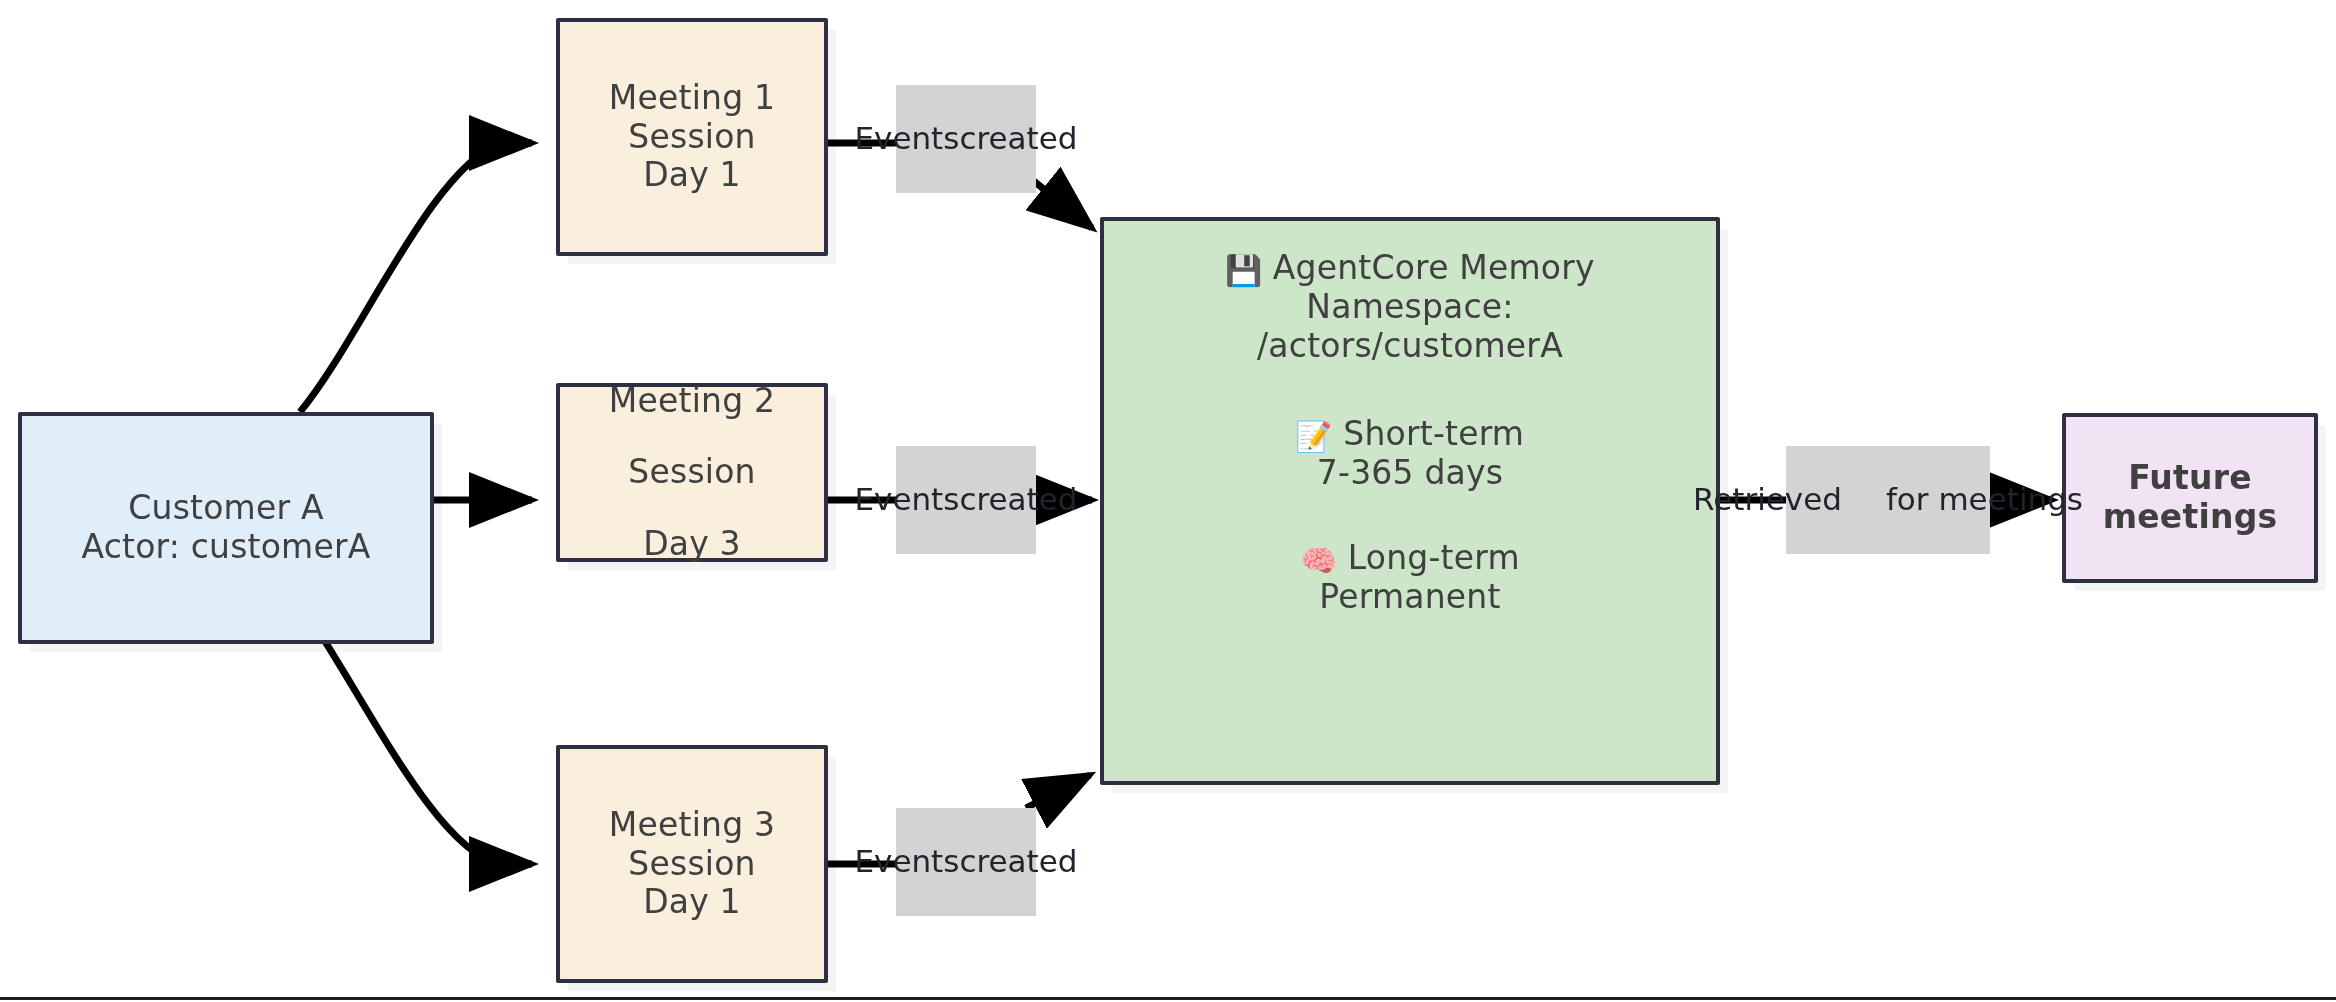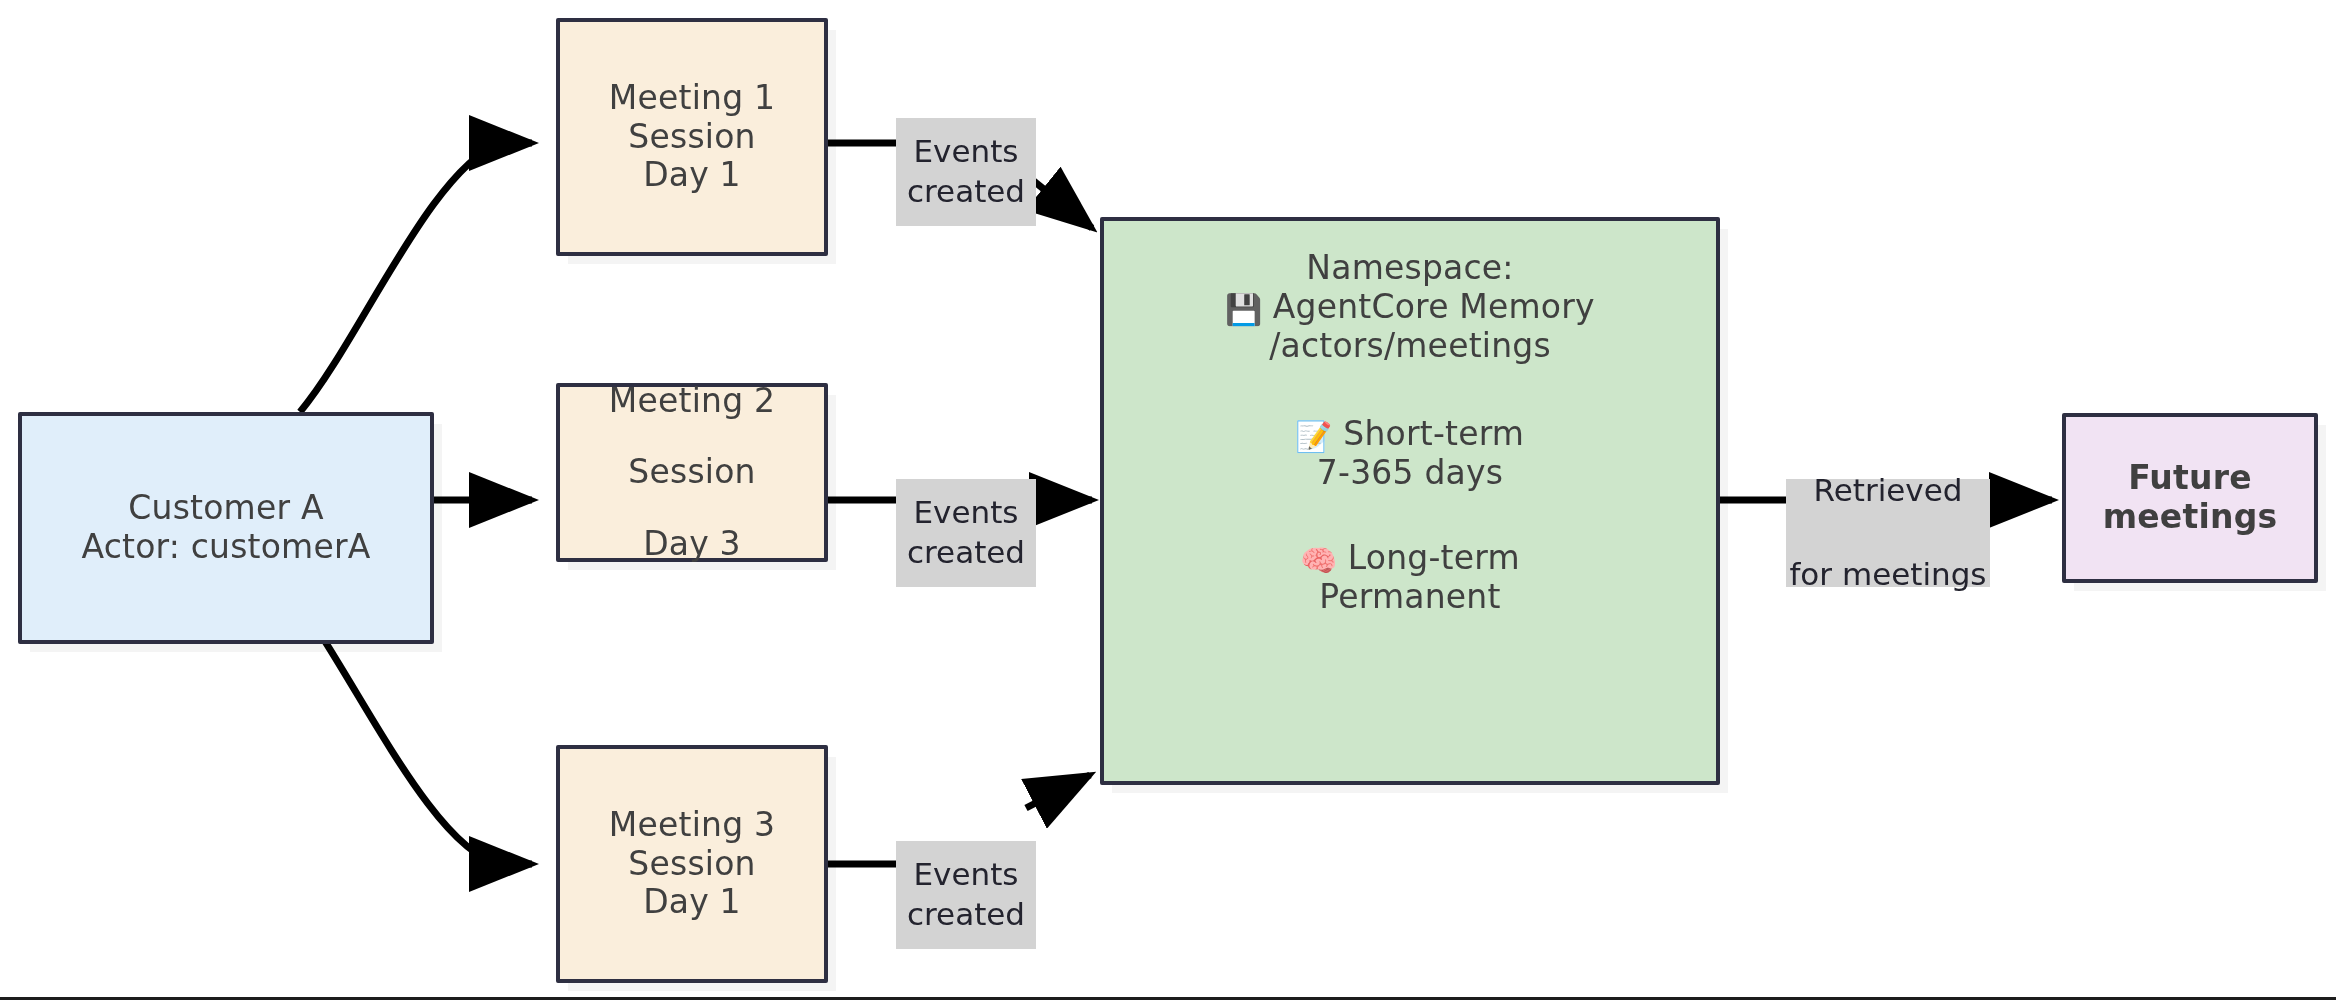--- a/index.html
+++ b/index.html
@@ -60,26 +60,25 @@
   
   .edge-label {
     position: absolute;
     box-sizing: border-box;
     background: #d3d3d3;
     color: #23232e;
     font-size: 31px;
     line-height: 1.28;
     text-align: center;
     display: flex;
-    flex-direction: column;
+    flex-direction: row;
     align-items: center;
     justify-content: center;
     white-space: nowrap;
     padding: 4px 2px;
-    margin-top: 33px;
   }
 
   
   #edges {
     position: absolute;
     left: 0; top: 0;
     width: 2336px;
     height: 1002px;
     pointer-events: none;
   }
@@ -154,23 +153,23 @@
 
   <div class="node node-meeting" style="left:556px; top:745px; width:272px; height:238px;">
     <span class="line">Meeting 3</span>
     <span class="line">Session</span>
     <span class="line">Day 1</span>
   </div>
 
   <div class="node node-memory" style="left:1100px; top:217px; width:620px; height:568px;">
 
     <div class="mem-group">
+      <span class="line"><span class="emoji">💾</span><span>AgentCore Memory</span></span>
       <span class="line">Namespace:</span>
-      <span class="line"><span class="emoji">💾</span><span>AgentCore Memory</span></span>
-      <span class="line">/actors/meetings</span>
+      <span class="line">/actors/customerA</span>
     </div>
 
     <div class="mem-gap-1"></div>
 
     <div class="mem-group">
       <span class="line"><span class="emoji">📝</span><span>Short-term</span></span>
       <span class="line">7-365 days</span>
     </div>
 
     <div class="mem-gap-2"></div>

